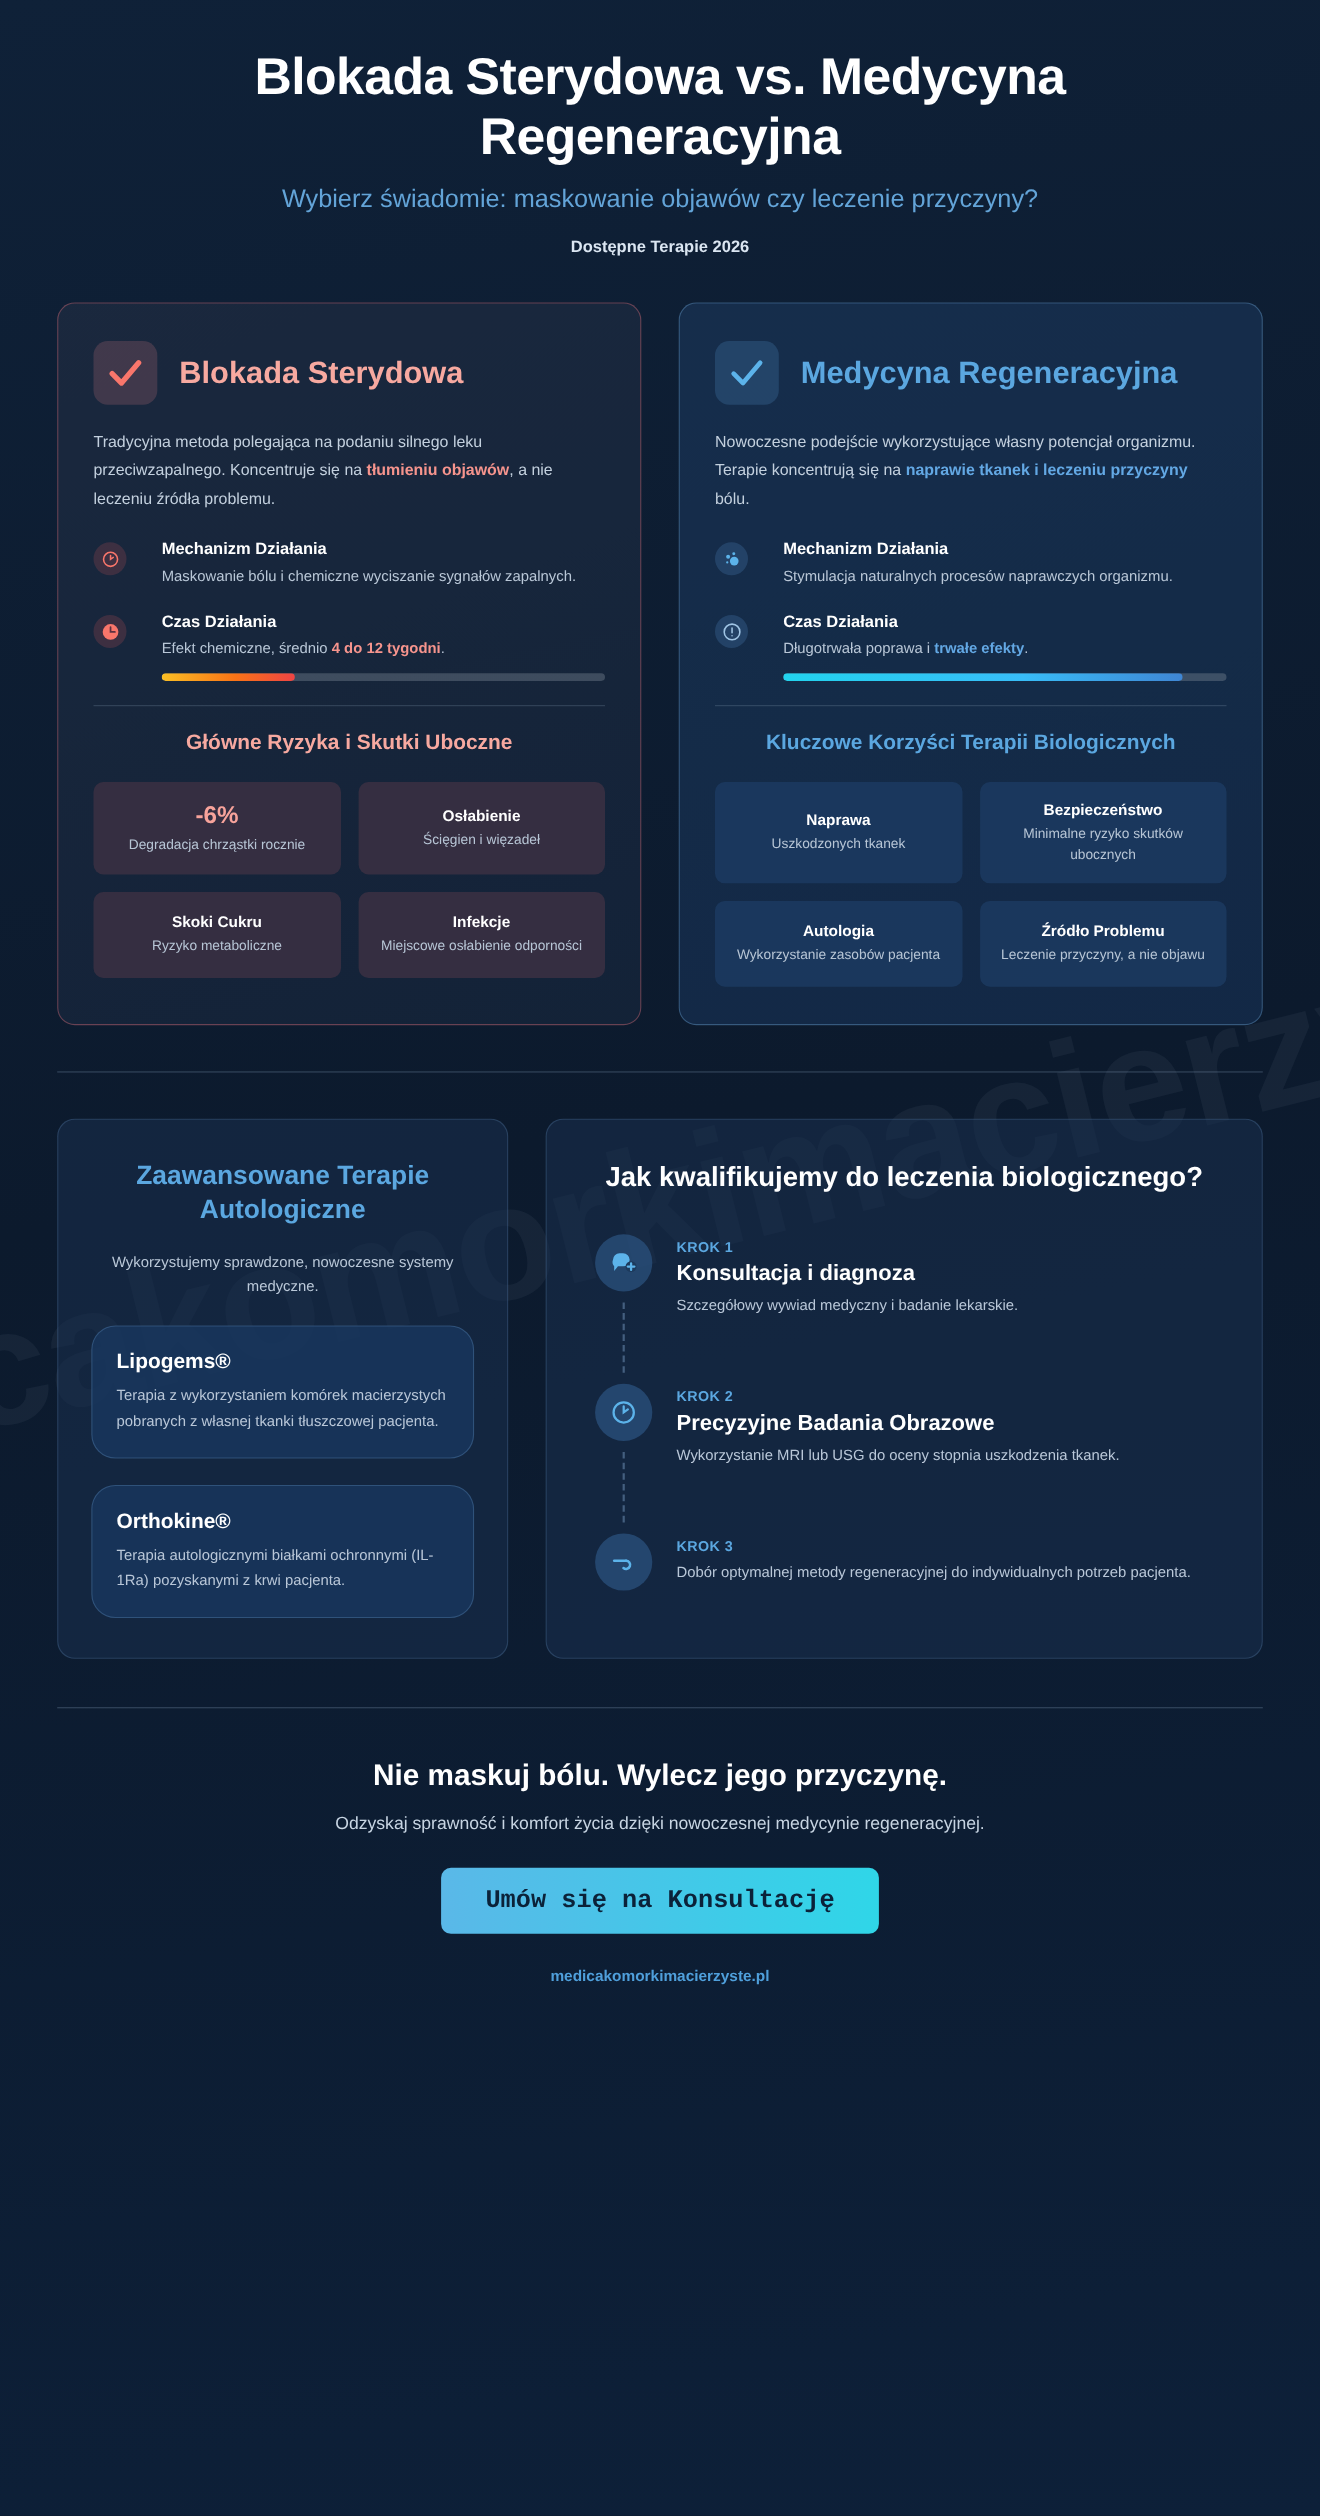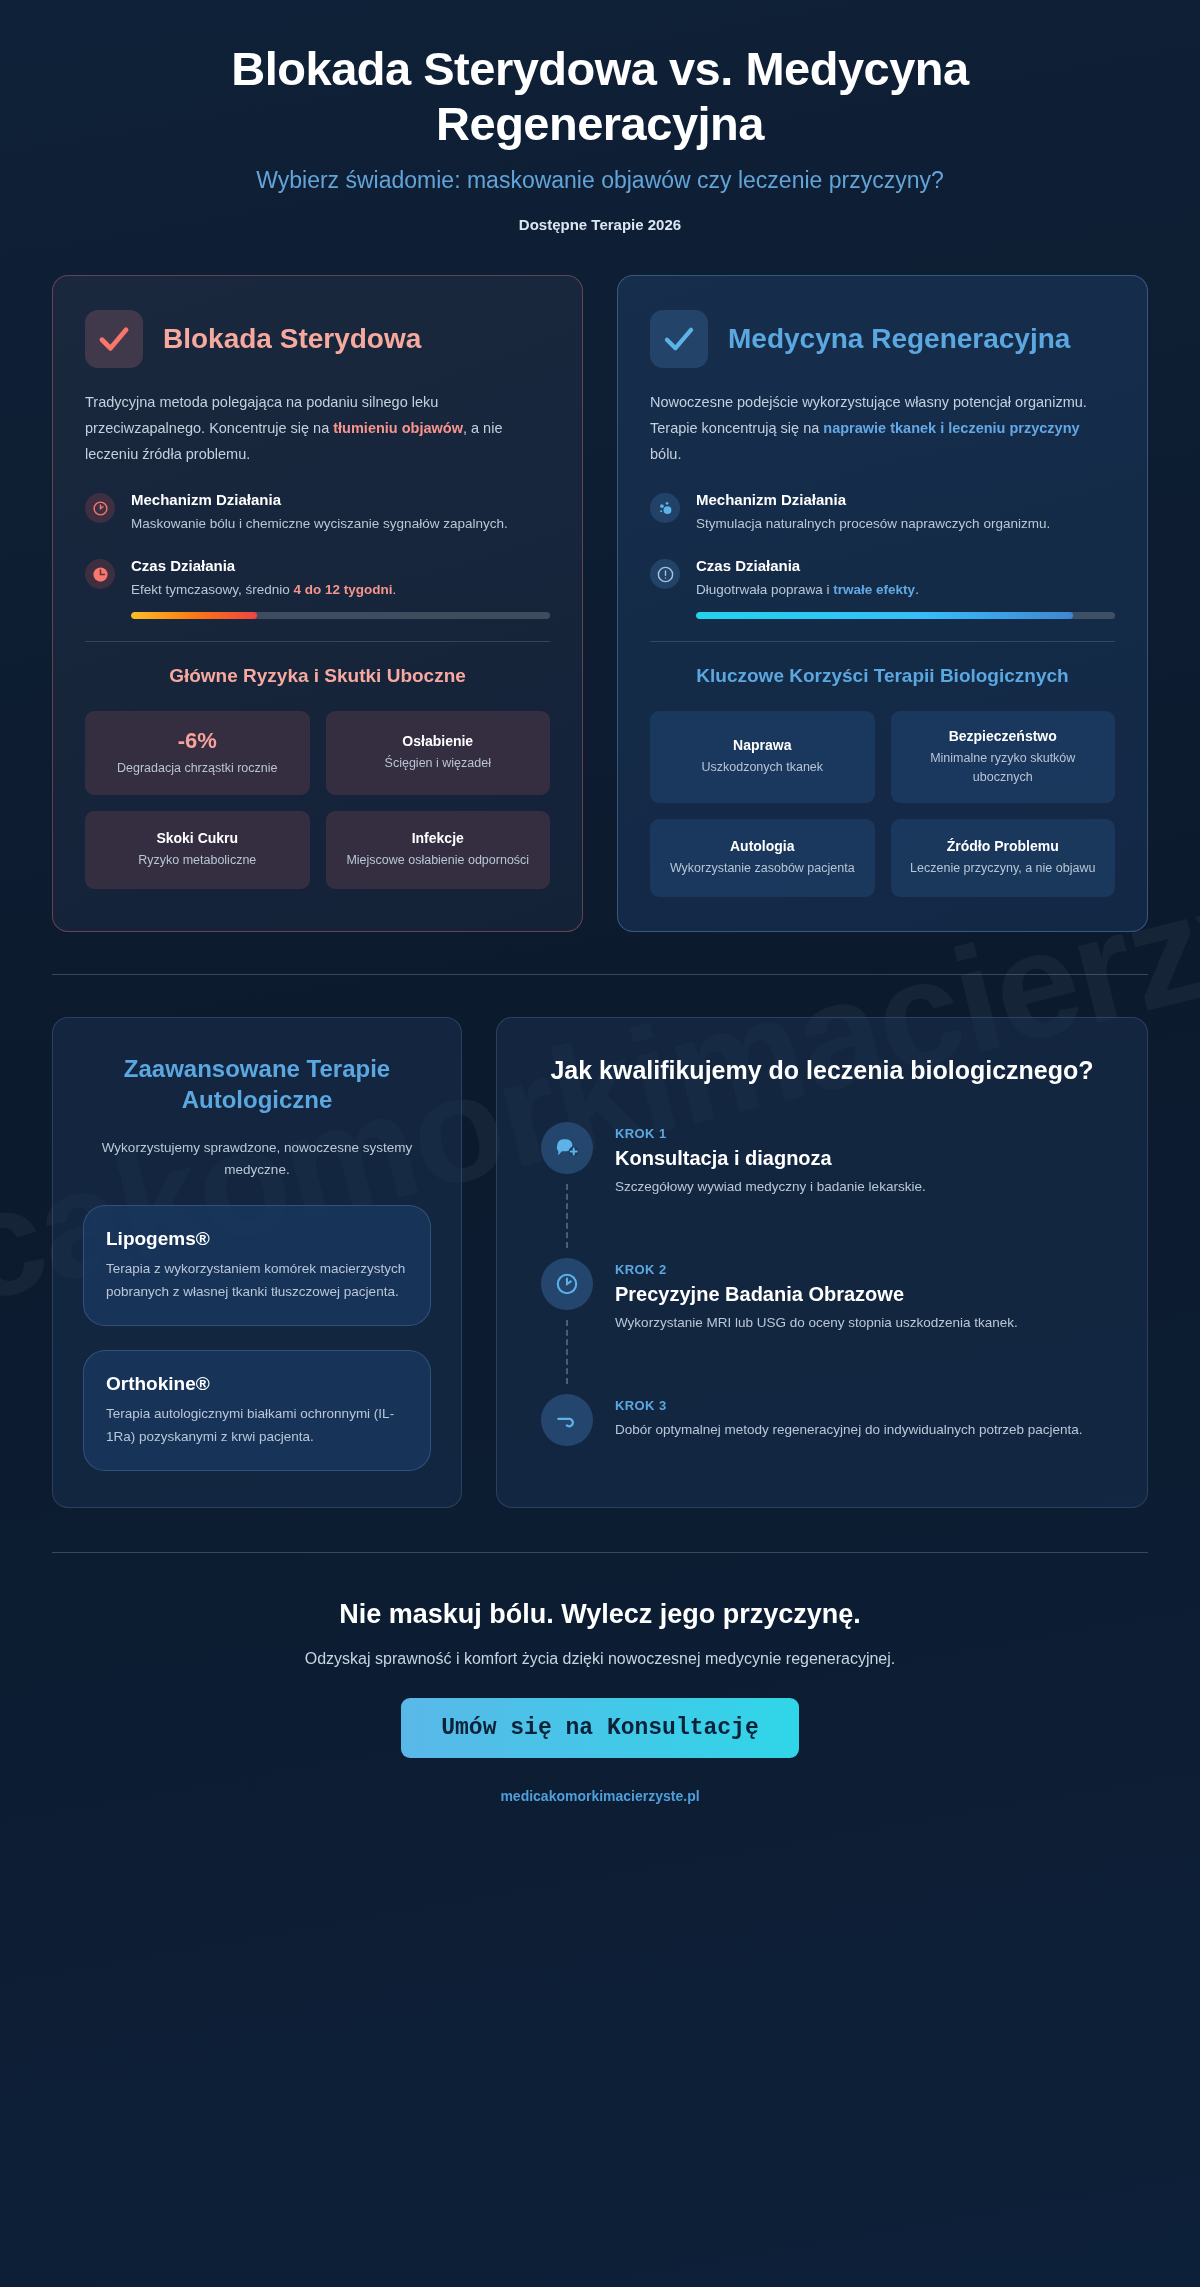--- a/index.html
+++ b/index.html
@@ -96,21 +96,21 @@
     margin-top: 22px;
     font-size: 14.5px;
     line-height: 1.78;
     color: #c3d0de;
   }
   .hl-bad { color: #f6948d; font-weight: bold; }
   .hl-good { color: #63a8e4; font-weight: bold; }
 
   
   .features { margin-top: 24px; }
-  .feature { display: flex; gap: 16px; margin-bottom: 22px; }
+  .feature { display: flex; gap: 32px; margin-bottom: 22px; }
   .feat-ico {
     width: 30px; height: 30px; border-radius: 50%;
     flex: 0 0 30px; margin-top: 2px;
     display: flex; align-items: center; justify-content: center;
   }
   .ico-bad-1 { background: rgba(150, 70, 80, 0.30); }
   .ico-bad-2 { background: rgba(150, 70, 80, 0.30); }
   .ico-good-1 { background: rgba(48, 86, 128, 0.55); }
   .ico-good-2 { background: rgba(48, 86, 128, 0.55); }
   .feat-body { flex: 1; }
@@ -293,21 +293,21 @@
           <div class="feature">
             <div class="feat-ico ico-bad-2">
               <svg width="19" height="19" viewBox="0 0 24 24">
                   <circle cx="12" cy="12" r="9" fill="#f9766b"></circle>
                   <polyline points="12,6.5 12,12 17,12" fill="none" stroke="#5d3040" stroke-width="2" stroke-linecap="round"></polyline>
                 </svg>
             </div>
             <div class="feat-body">
               <div class="feat-title">Czas Działania</div>
               <div class="feat-text">
-                <span>Efekt tymczasowy, średnio </span><span class="hl-bad">4 do 12 tygodni</span><span>.</span>
+                <span>Efekt chemiczne, średnio </span><span class="hl-bad">4 do 12 tygodni</span><span>.</span>
               </div>
               <div class="bar-track">
                 <div class="bar-fill bar-bad" style="width: 30%;"></div>
               </div>
             </div>
           </div>
         </div>
 
         <div class="divider-soft"></div>
         <div class="sec-title sec-bad">Główne Ryzyka i Skutki Uboczne</div>

